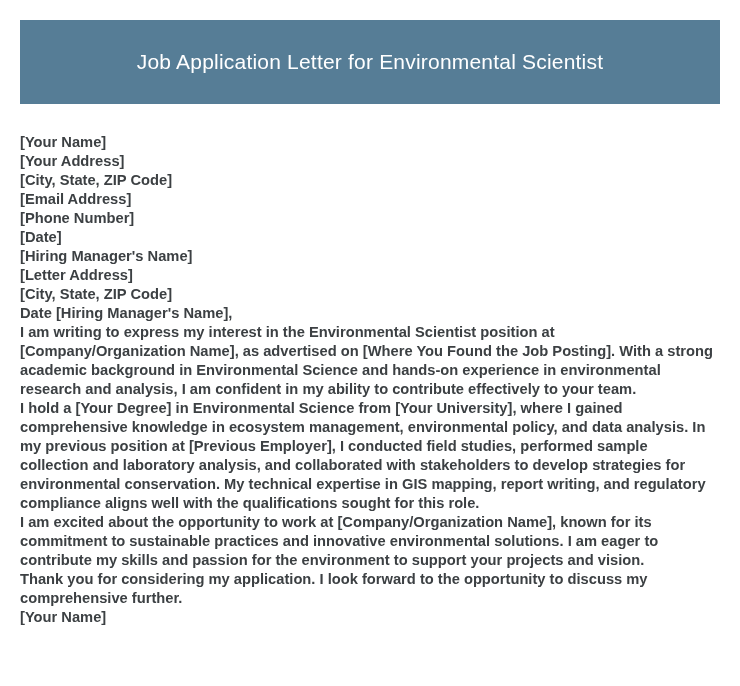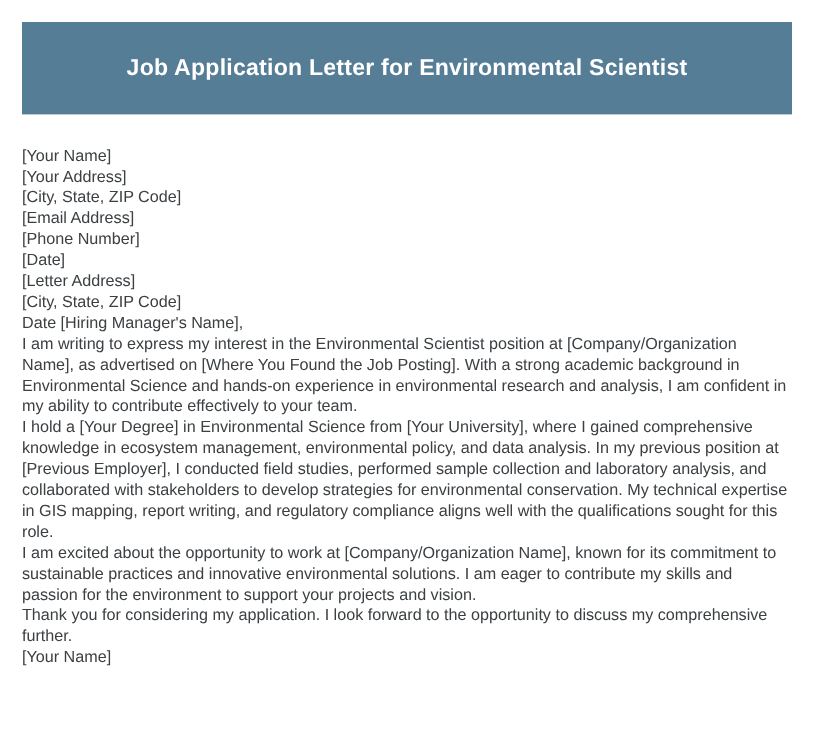--- a/index.html
+++ b/index.html
@@ -22,37 +22,38 @@
     height: 84px;
     background: #567d96;
     display: flex;
     align-items: center;
     justify-content: center;
   }
   .banner h1 {
     margin: 1px;
     color: #ffffff;
     font-size: 21px;
-    font-weight: bold;
+    font-weight: normal;
     letter-spacing: 0.2px;
     text-align: center;
   }
   .letter {
     position: absolute;
     left: 20px;
     top: 133px;
     width: 700px;
     color: #3c4043;
     font-size: 14.7px;
     line-height: 19px;
   }
   .letter .line,
   .letter .para {
     margin: 0;
     padding: 0;
+    font-weight: bold;
   }
 </style>
 </head>
 <body>
 
 <div class="page">
 
   <header class="banner">
     <h1>Job Application Letter for Environmental Scientist</h1>
   </header>
@@ -62,20 +63,21 @@
     <div class="block">
       <div class="line">[Your Name]</div>
       <div class="line">[Your Address]</div>
       <div class="line">[City, State, ZIP Code]</div>
       <div class="line">[Email Address]</div>
       <div class="line">[Phone Number]</div>
       <div class="line">[Date]</div>
     </div>
 
     <div class="block">
+      <div class="line">[Hiring Manager's Name]</div>
       <div class="line">[Letter Address]</div>
       <div class="line">[City, State, ZIP Code]</div>
     </div>
 
     <div class="line">Date [Hiring Manager's Name],</div>
 
     <p class="para">I am writing to express my interest in the Environmental Scientist position at [Company/Organization Name], as advertised on [Where You Found the Job Posting]. With a strong academic background in Environmental Science and hands-on experience in environmental research and analysis, I am confident in my ability to contribute effectively to your team.</p>
     <p class="para">I hold a [Your Degree] in Environmental Science from [Your University], where I gained comprehensive knowledge in ecosystem management, environmental policy, and data analysis. In my previous position at [Previous Employer], I conducted field studies, performed sample collection and laboratory analysis, and collaborated with stakeholders to develop strategies for environmental conservation. My technical expertise in GIS mapping, report writing, and regulatory compliance aligns well with the qualifications sought for this role.</p>
     <p class="para">I am excited about the opportunity to work at [Company/Organization Name], known for its commitment to sustainable practices and innovative environmental solutions. I am eager to contribute my skills and passion for the environment to support your projects and vision.</p>
     <p class="para">Thank you for considering my application. I look forward to the opportunity to discuss my comprehensive further.</p>

